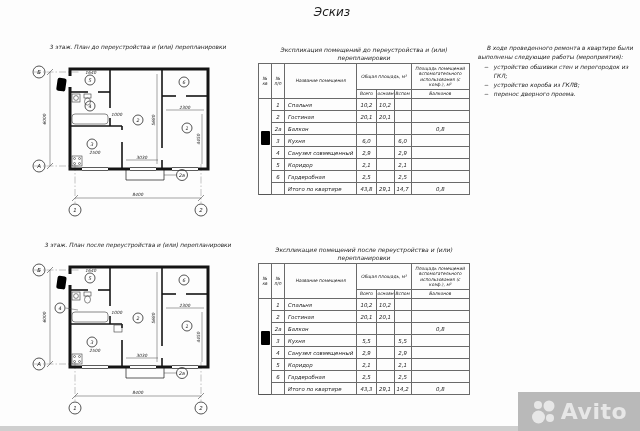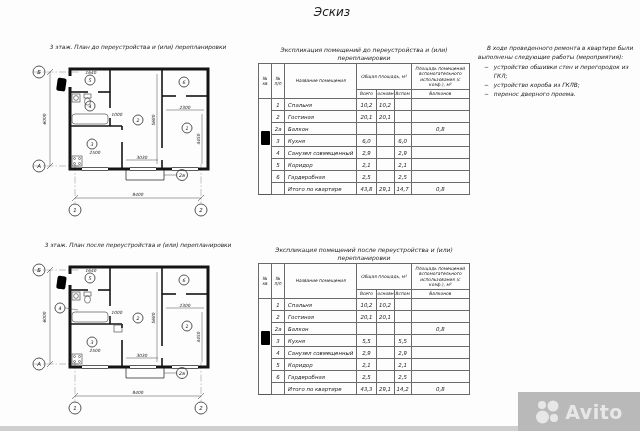--- a/index.html
+++ b/index.html
@@ -44,21 +44,21 @@
   .tbl-redact{position:absolute;left:3px;top:85px;width:9px;height:14px;background:#000;border-radius:1px}
 
   
   .notes{left:478px;top:44px;width:158px;font-size:5.8px;line-height:1.55}
   .notes .intro{text-indent:9px;margin-bottom:1px}
   .note-item{display:flex;gap:5px;padding-left:6px}
 
   
   .edge-bottom{left:0;bottom:0;width:640px;height:5px;background:#cfcfcf}
   .wm{right:0;bottom:0;width:122px;height:39px;background:#b9b9b9;display:flex;align-items:center;justify-content:center;gap:4px}
-  .wm-text{font-style:normal;font-weight:bold;font-size:19px;color:#e7e7e7;letter-spacing:.5px}
+  .wm-text{font-style:normal;font-weight:bold;font-size:22px;color:#e7e7e7;letter-spacing:.5px}
 </style>
 </head>
 <body>
 
 <div class="abs sketch-head">
   <div class="l1">Эскиз</div>
 </div>
 
 <div class="abs plan-wrap" style="left:26px;top:44px">
   <div class="plan-title">3 этаж. План до переустройства и (или) перепланировки</div>

